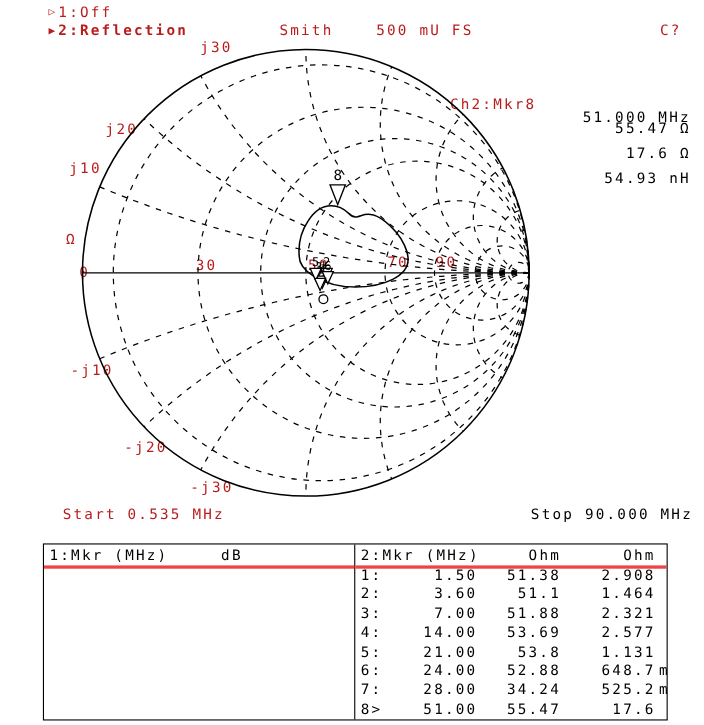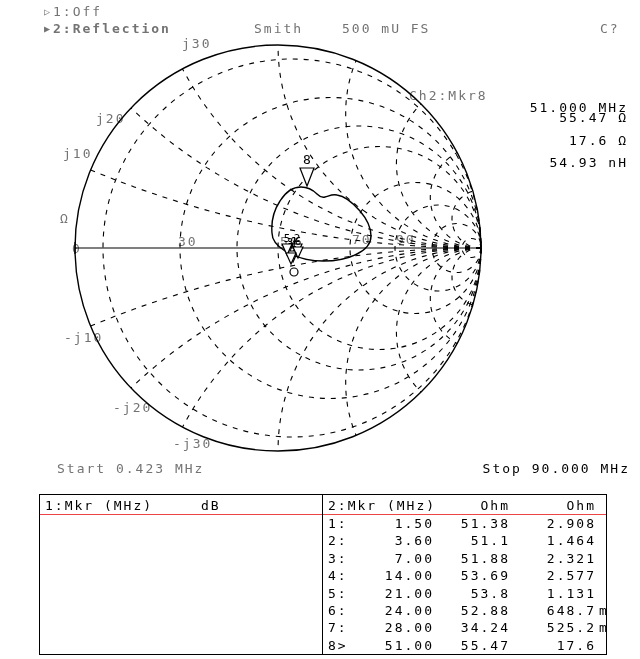--- a/index.html
+++ b/index.html
@@ -1,35 +1,35 @@
 <!DOCTYPE html>
 <html><head>
 <meta charset="utf-8">
 <style>
   html,body{margin:0;padding:0;background:#ffffff;}
   #screen{position:relative;width:640px;height:659px;background:#ffffff;overflow:hidden;
           font-family:"DejaVu Sans Mono",monospace;color:#000;}
-  .mono{position:absolute;font-size:13px;letter-spacing:2px;white-space:pre;color:#737373;line-height:13px;padding-left:12px;}
+  .mono{position:absolute;font-size:13px;letter-spacing:2px;white-space:pre;color:#b91c1c;line-height:13px;padding-left:12px;}
   .tri{font-size:10px;letter-spacing:0;margin-right:3px;position:relative;top:-1px;}
   .rline{position:absolute;right:12px;text-align:right;font-size:13px;letter-spacing:2px;white-space:pre;line-height:13px;}
   #chart-svg{position:absolute;left:0;top:0;pointer-events:none;}
   .grid-dash{fill:none;stroke:#000;stroke-width:1.1;stroke-dasharray:5 6;}
   .outer{fill:none;stroke:#000;stroke-width:1.4;}
   .axis{stroke:#000;stroke-width:1.2;}
   .trace{fill:none;stroke:#000;stroke-width:1.4;}
   .marker-tri{fill:#ffffff;stroke:#000;stroke-width:1.2;}
   .marker-circ{fill:none;stroke:#000;stroke-width:1.2;}
   .marker-num{font-family:"DejaVu Sans Mono",monospace;font-size:11px;text-anchor:middle;fill:#000;}
   .marker-num8{font-family:"DejaVu Sans Mono",monospace;font-size:13px;text-anchor:middle;fill:#000;}
   
   #mkr-table{position:absolute;left:39px;top:494px;width:566px;height:159px;border:1px solid #000;}
   .cell{position:absolute;top:0;height:100%;}
   #cell-ch1{left:0;width:282px;border-right:1px solid #000;}
   #cell-ch2{left:283px;right:0;}
-  .thead{position:absolute;left:0;right:0;top:0;height:19px;border-bottom:1px solid #ef4444;}
+  .thead{position:absolute;left:0;right:0;top:0;height:19px;border-bottom:3px solid #ef4444;}
   .tbody{position:absolute;left:0;right:0;top:20px;bottom:0;display:flex;flex-direction:column;}
   .trow{position:relative;flex:1;}
   .tcell{position:absolute;top:2px;font-size:13px;letter-spacing:2px;white-space:pre;line-height:13px;}
   .c-n{left:5px;width:26px;}
   .c-freq{left:30px;width:81px;text-align:right;}
   .c-ohm{left:115px;width:72px;text-align:right;}
   .c-ohm2{left:191px;width:82px;text-align:right;}
   .c-sfx{left:276px;width:12px;letter-spacing:0;}
   .h-title{left:5px;top:4px;}
 </style>
@@ -112,21 +112,21 @@
         <path d="M298,258 L293,247 L303,247 Z" class="marker-tri"></path>
         <text x="298" y="245" class="marker-num">6</text>
         <path d="M291,264 L286,253 L296,253 Z" class="marker-tri"></path>
         <text x="291" y="251" class="marker-num">7</text>
       </g>
     <circle class="marker-circ" cx="294" cy="272" r="4"></circle>
     <path class="marker-tri" d="M307,186 L300,168 L314,168 Z"></path>
     <text class="marker-num8" x="307" y="164">8</text>
   </svg>
 
-  <div class="mono" style="left:45px;top:462px;">Start 0.423 MHz</div>
+  <div class="mono" style="left:45px;top:462px;">Start 0.535 MHz</div>
   <div class="rline" style="top:462px;right:10px;">Stop 90.000 MHz</div>
 
   <div id="mkr-table">
     <div id="cell-ch1" class="cell">
       <div class="thead">
         <span class="tcell h-title">1:Mkr (MHz)</span>
         <span class="tcell" style="left:161px;top:4px;">dB</span>
       </div>
       <div class="tbody"></div>
     </div>

